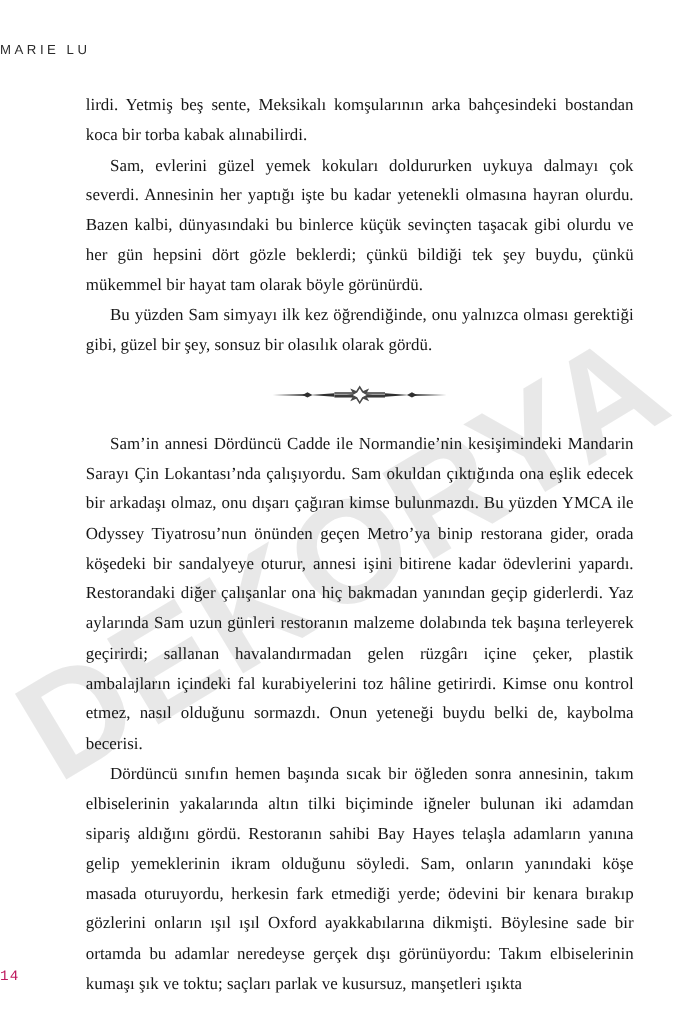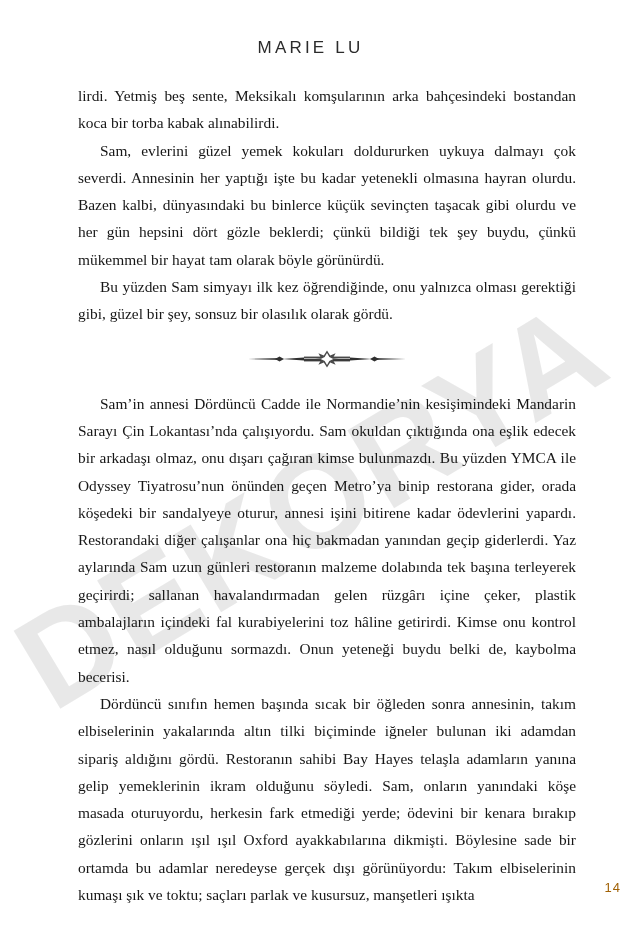--- a/index.html
+++ b/index.html
@@ -34,23 +34,23 @@
     z-index: 0;
     user-select: none;
   }
 
   
   .running-head {
     position: absolute;
     top: 38px;
     left: 0;
     right: 0;
-    text-align: center;
+    text-align: left;
     font-family: "Liberation Sans", "DejaVu Sans", sans-serif;
-    font-size: 17px;
+    font-size: 12px;
     letter-spacing: 3.2px;
     color: #2b2b2b;
     z-index: 2;
   }
 
   
   .text-column {
     position: absolute;
     left: 78px;
     top: 82px;
@@ -85,25 +85,25 @@
     transform: translate(-50%, -50%);
     display: block;
   }
 
   
   .folio {
     position: absolute;
     bottom: 36px;
     left: 0;
     right: 0;
-    text-align: right;
-    font-family: Liberation Sans, sans-serif;
+    text-align: left;
+    font-family: Liberation Mono, monospace;
     font-size: 13px;
     letter-spacing: 1px;
-    color: #a16207;
+    color: #be185d;
     z-index: 2;
   }
 </style>
 </head>
 <body>
 
 <div class="page">
 
   <div class="watermark">DEKORYA</div>
 

